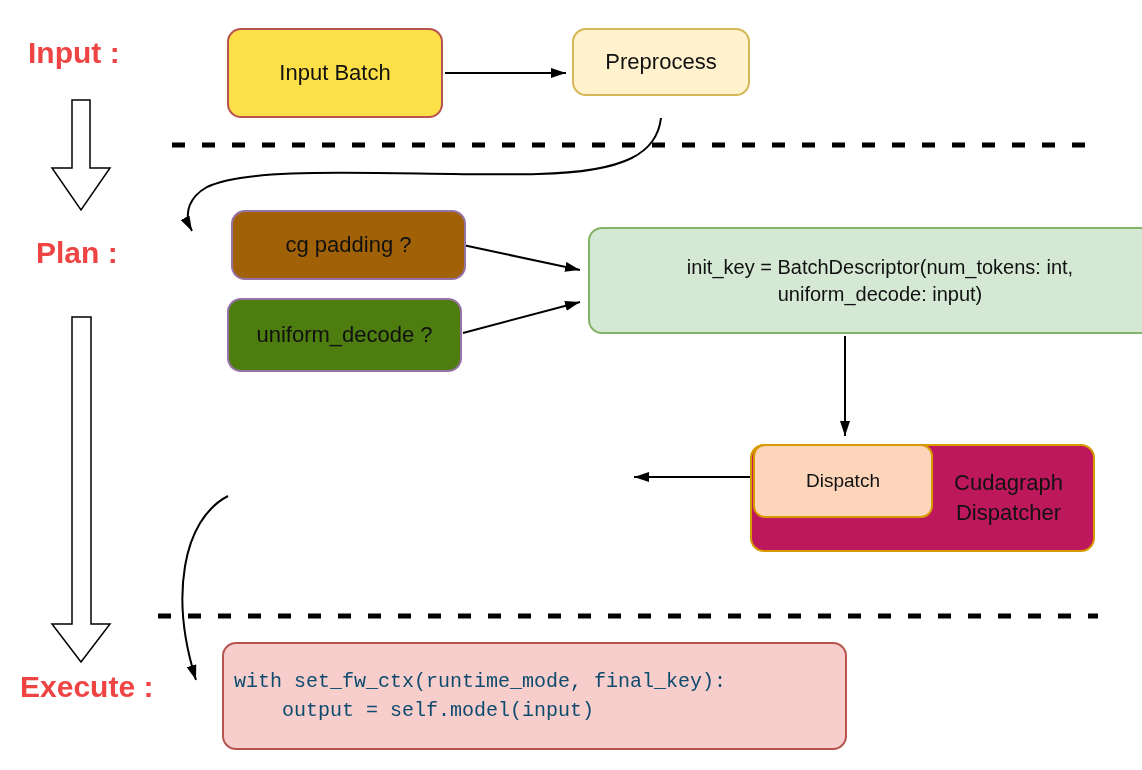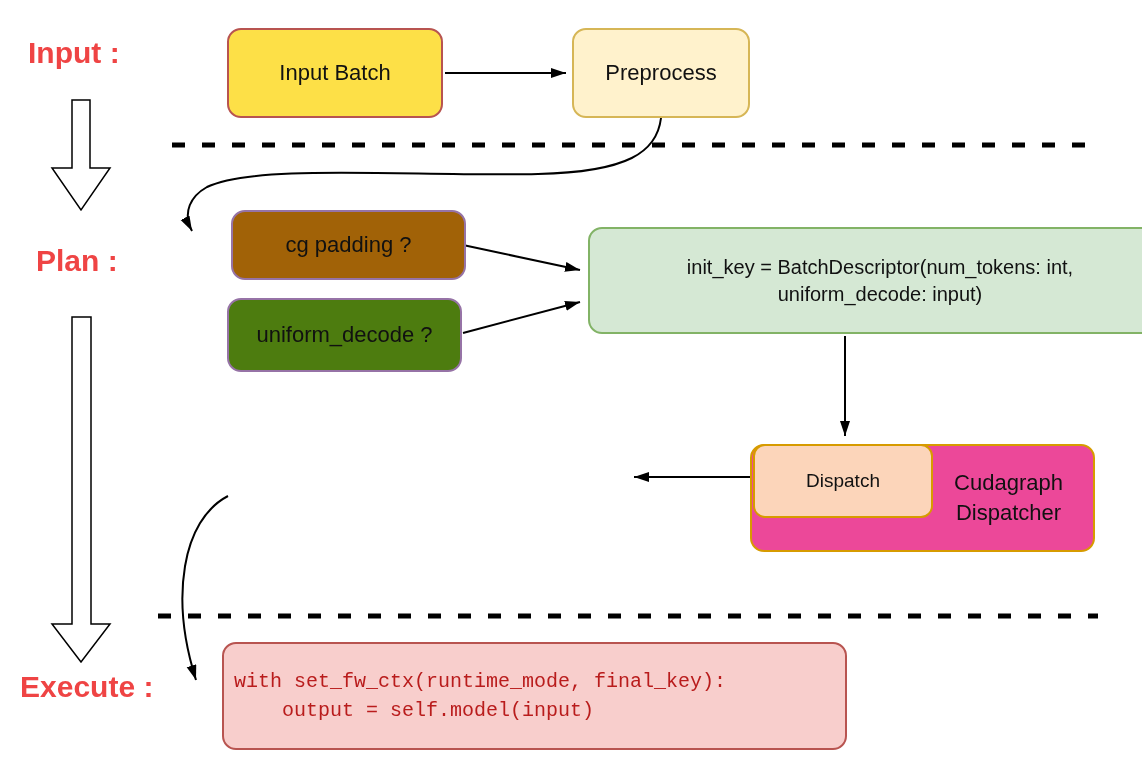--- a/index.html
+++ b/index.html
@@ -21,34 +21,34 @@
     position:absolute;z-index:2;
     box-sizing:border-box;
     border:2px solid #000;
     border-radius:14px;
     display:flex;flex-direction:column;
     align-items:center;justify-content:center;
     text-align:center;
     font-size:22px;line-height:28px;
   }
   .node-input-batch{left:227px;top:28px;width:216px;height:90px;background:#fde047;border-color:#b85450;}
-  .node-preprocess{left:572px;top:28px;width:178px;height:90px;background:#fff2cc;border-color:#d6b656;}
+  .node-preprocess{left:572px;top:28px;width:178px;height:68px;background:#fff2cc;border-color:#d6b656;}
   .node-cg-padding{left:231px;top:210px;width:235px;height:70px;background:#a16207;border-color:#9673a6;}
   .node-uniform-decode{left:227px;top:298px;width:235px;height:74px;background:#4d7c0f;border-color:#9673a6;}
   .node-init-key{left:588px;top:227px;width:584px;height:107px;background:#d5e8d4;border-color:#82b366;font-size:20px;line-height:27px;}
-  .node-cudagraph{left:750px;top:444px;width:345px;height:108px;background:#ec4899;border-color:#d79b00;flex-direction:row;justify-content:flex-end;}
+  .node-cudagraph{left:750px;top:444px;width:345px;height:108px;background:#be185d;border-color:#d79b00;flex-direction:row;justify-content:flex-end;}
   .cudagraph-label{width:165px;text-align:center;font-size:22px;line-height:30px;margin-right:2px;}
   .node-dispatch{left:753px;top:444px;width:180px;height:74px;background:#fcd5ba;border-color:#d79b00;z-index:3;font-size:19px;border-radius:12px;}
   .node-runtime{left:227px;top:445px;width:400px;height:107px;background:#dae8fc;border-color:#6c8ebf;font-size:18px;line-height:27px;}
   .node-code{
     left:222px;top:642px;width:625px;height:108px;
     background:#f8cecc;border-color:#b85450;
     align-items:flex-start;justify-content:center;
     font-family:"Liberation Mono", monospace;
-    font-size:20px;line-height:29px;color:#b91c1c;
+    font-size:20px;line-height:29px;color:#0c4a6e;
     padding-left:10px;text-align:center;
   }
   .node span{display:block;white-space:pre;}
   .conn{stroke:#000000;stroke-width:2;fill:none;}
   .dash{stroke:#000000;stroke-width:5;fill:none;stroke-dasharray:13 17;}
   .hollow{fill:#ffffff;stroke:#000000;stroke-width:1.5;}
 </style>
 </head>
 <body>
 
@@ -70,21 +70,21 @@
     <line class="conn" x1="445" y1="73" x2="566" y2="73" marker-end="url(#ah)"></line>
     <path class="conn" d="M661,118 C657,152 628,172 538,174 C418,177 256,163 207,187 C191,196 182,212 192,231" marker-end="url(#ah)"></path>
     <line class="conn" x1="463" y1="245" x2="580" y2="270" marker-end="url(#ah)"></line>
     <line class="conn" x1="463" y1="333" x2="580" y2="302" marker-end="url(#ah)"></line>
     <line class="conn" x1="845" y1="336" x2="845" y2="436" marker-end="url(#ah)"></line>
     <line class="conn" x1="750" y1="477" x2="634" y2="477" marker-end="url(#ah)"></line>
     <path class="conn" d="M228,496 C182,520 170,598 196,680" marker-end="url(#ah)"></path>
   </svg>
 
   <div class="stage-label" style="left:28px;top:36px;">Input :</div>
-  <div class="stage-label" style="left:36px;top:244px;">Plan :</div>
+  <div class="stage-label" style="left:36px;top:236px;">Plan :</div>
   <div class="stage-label" style="left:20px;top:670px;">Execute :</div>
 
   <div class="node node-input-batch">
     <span>Input Batch</span>
   </div>
 
   <div class="node node-preprocess">
     <span>Preprocess</span>
   </div>
 

